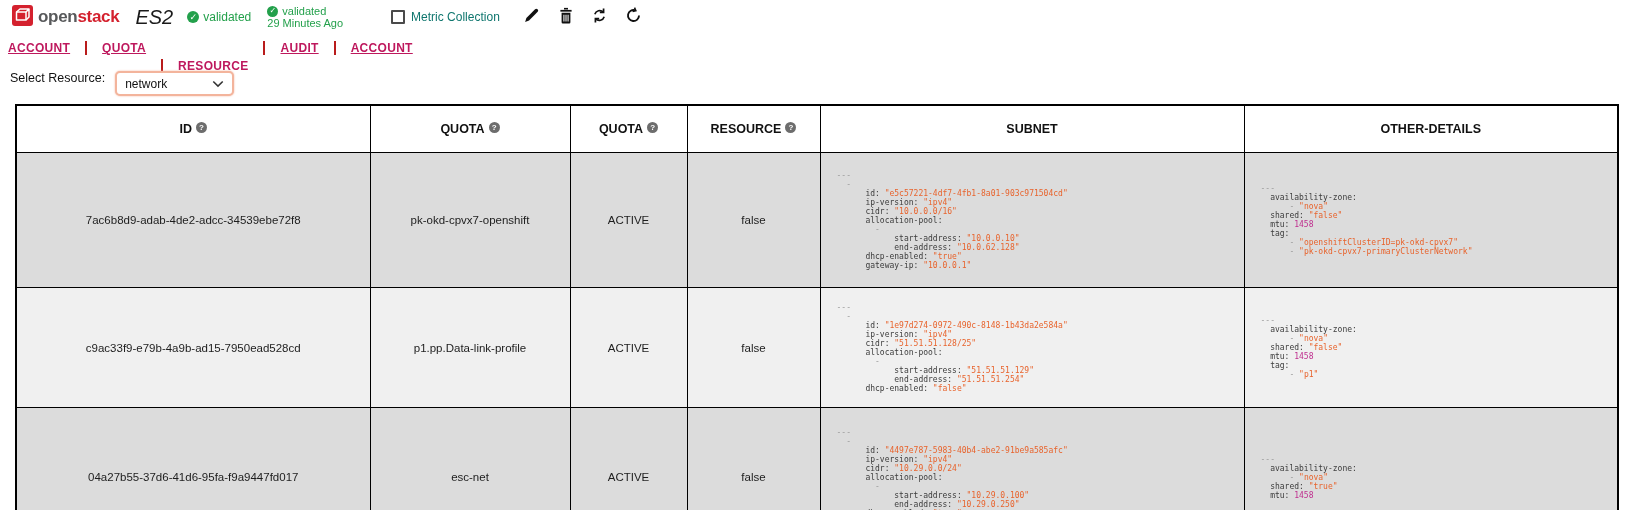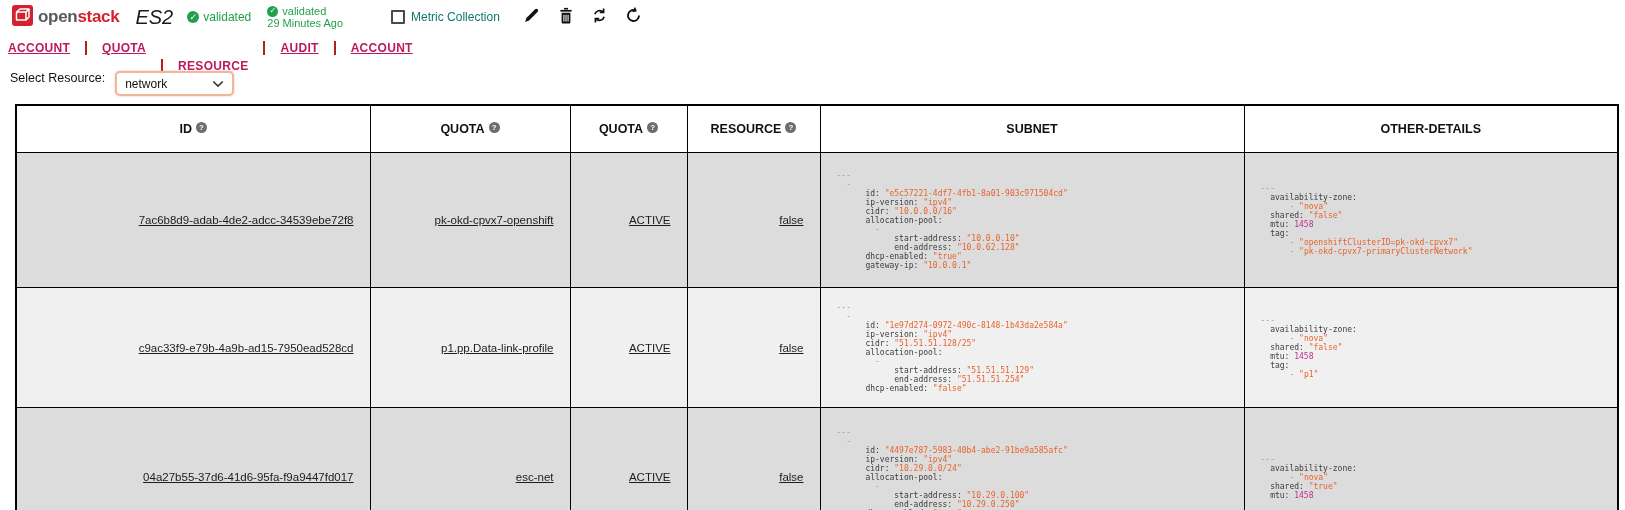--- a/index.html
+++ b/index.html
@@ -63,21 +63,21 @@
   .help {
     display:inline-flex; align-items:center; justify-content:center;
     width:11px; height:11px; border-radius:50%; background:#6d6d6d; color:#fff;
     font-size:8px; font-weight:bold; margin-left:4px; vertical-align:3px; cursor:pointer;
   }
   tbody tr.dark { background:#dcdcdc; }
   tbody tr.light { background:#f0f0f0; }
   tbody tr:nth-child(1) { height:135px; }
   tbody tr:nth-child(2) { height:120px; }
   tbody tr:nth-child(3) { height:140px; }
-  td.center { text-align:right; vertical-align:middle; font-size:11.5px; color:#1d1d1d;text-decoration:underline; }
+  td.center { text-align:center; vertical-align:middle; font-size:11.5px; color:#1d1d1d; }
   td.yaml-cell { vertical-align:middle; padding:8px 0 8px 16px; }
   .yaml {
     font-family:"DejaVu Sans Mono", monospace; font-size:8px; line-height:9px;
     white-space:pre; color:#3c3c3c;
   }
   .y-str { color:#e8632c; }
   .y-num { color:#bf2d8e; }
   .y-dash { color:#9a9a9a; }
 </style>
 </head>

